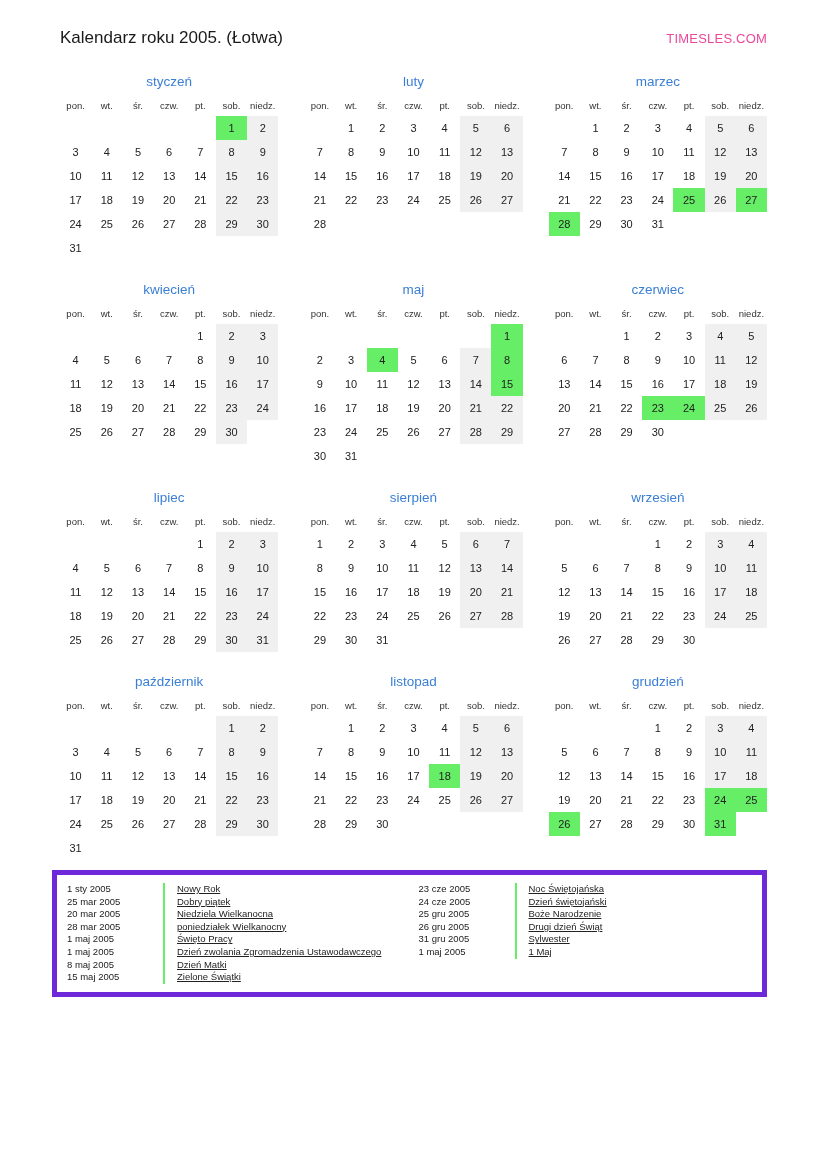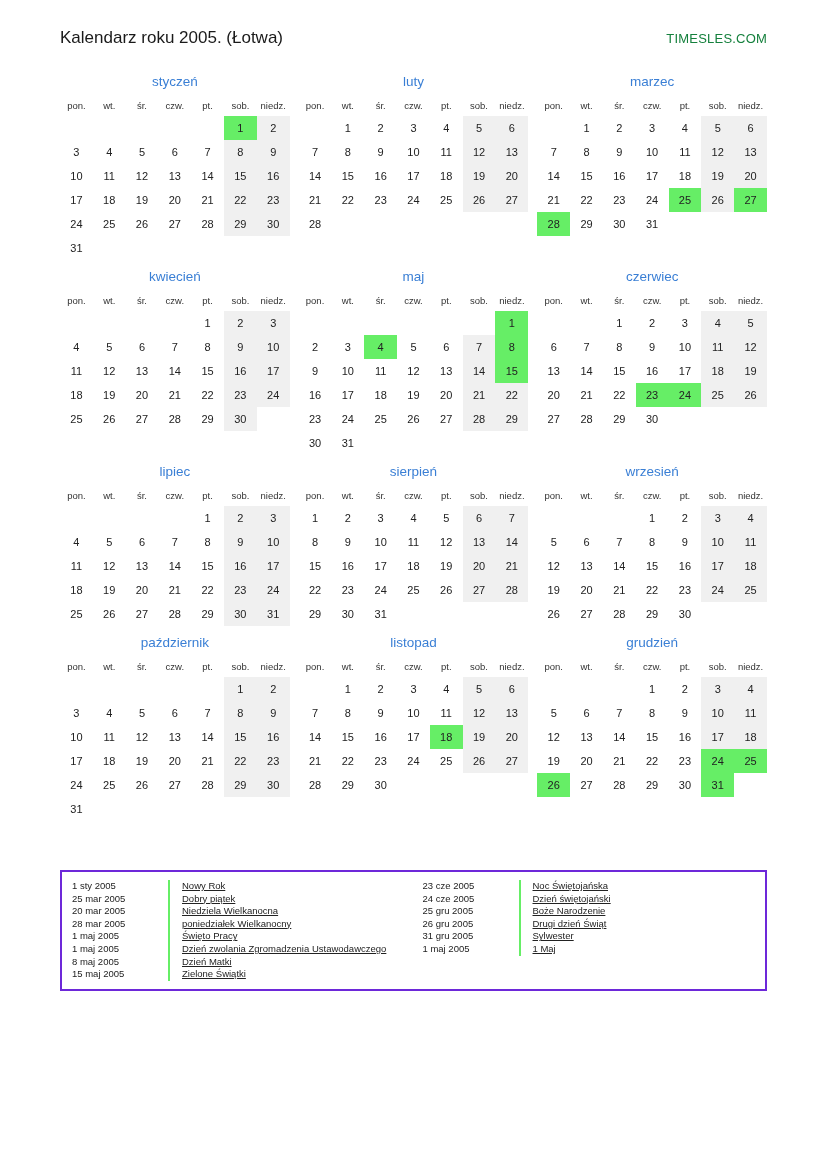--- a/index.html
+++ b/index.html
@@ -28,29 +28,28 @@
     margin-top: 10px;
     margin-bottom: 26px;
   }
   .title {
     font-size: 17px;
     color: #1a1a1a;
     font-weight: normal;
   }
   .brand {
     font-size: 13px;
-    color: #15803d;
+    color: #ec4899;
     letter-spacing: 0.2px;
   }
   .grid {
     display: grid;
     grid-template-columns: repeat(3, 1fr);
     column-gap: 26px;
     row-gap: 22px;
-    gap: 9px;
   }
   .month {
     width: 100%;
   }
   .month-name {
     text-align: center;
     color: #3a7fd5;
     font-size: 13.5px;
     margin-bottom: 8px;
   }
@@ -82,24 +81,24 @@
   td.empty {
     background: transparent;
   }
   .cellbox {
     display: block;
     width: 100%;
     line-height: 24px;
   }
   .legend {
     position: absolute;
-    left: 60px;
+    left: 52px;
     right: 60px;
     top: 870px;
-    border: 2px solid #6d28d9;
+    border: 5px solid #6d28d9;
     padding: 8px 10px 8px 10px;
     box-sizing: border-box;
   }
   .legend-cols {
     display: grid;
     grid-template-columns: 1fr 1fr;
     column-gap: 18px;
   }
   .legend-row {
     display: flex;

